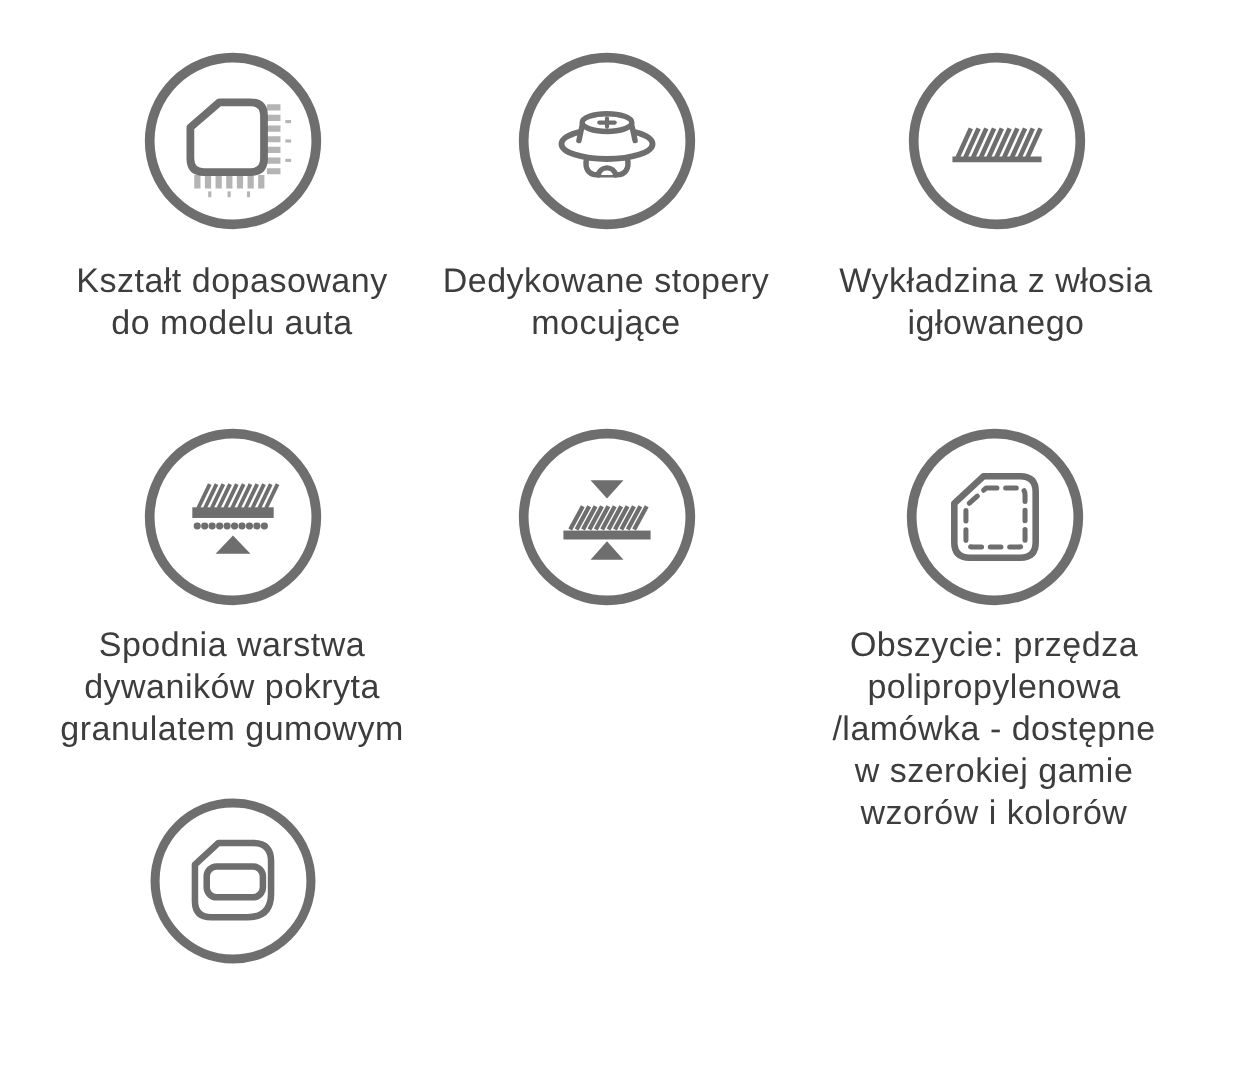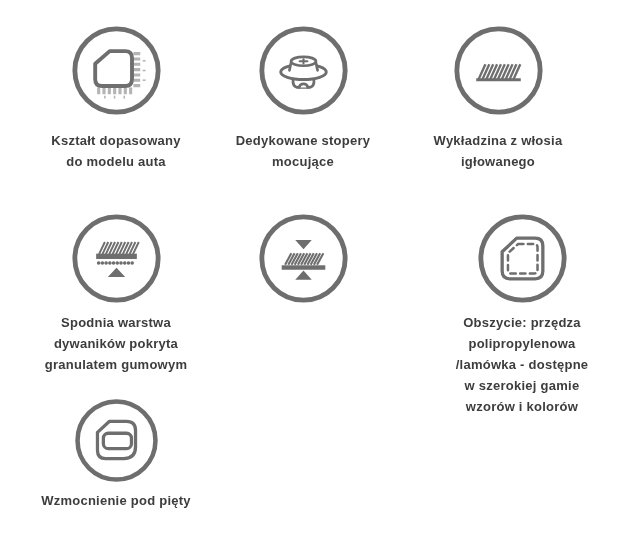--- a/index.html
+++ b/index.html
@@ -18,23 +18,23 @@
   .page{position:relative;width:621px;height:538px;background:var(--background);}
   .cell{
     position:absolute;
     width:200px;
     display:flex;flex-direction:column;align-items:center;
   }
   .icon-circle{line-height:0;}
   .label{
     white-space:pre-line;
     text-align:center;
-    font-size:13px;
+    font-size:17px;
     line-height:21px;
-    font-weight:700;
+    font-weight:400;
     letter-spacing:.25px;
     color:var(--text-color);
   }
   .row1 .label{margin-top:13px;}
   .row2 .label{margin-top:7px;text-align:center;}
   .row3 .label{margin-top:6px;}
   
   .stk{stroke:var(--icon-color);fill:none;}
   .stk.rnd{stroke-linejoin:round;stroke-linecap:round;}
   .fil{fill:var(--icon-color);stroke:none;}
@@ -152,21 +152,21 @@
           <line x1="55.4" y1="54.5" x2="61.9" y2="42.5"></line>
             <line x1="58.7" y1="54.5" x2="65.2" y2="42.5"></line>
           <line x1="62" y1="54.5" x2="68.5" y2="42.5"></line>
         </g>
         <rect class="fil" x="25.5" y="55" width="45" height="4.6"></rect>
         <path class="fil" d="M48 60.5 L39.5 70 L56.5 70 Z"></path>
       </svg>
     </div>
   </div>
 
-  <div class="cell row2" style="left:422px;top:212px">
+  <div class="cell row2" style="left:397px;top:212px">
     <div class="icon-circle">
       <svg width="93" height="93" viewBox="0 0 96 96" aria-hidden="true">
         <circle class="stk" cx="48" cy="48" r="43" stroke-width="5"></circle>
         <path class="stk rnd" stroke-width="3.4" d="M42 27 L61 27 Q69 27 69 35 L69 61 Q69 69 61 69 L35 69 Q27 69 27 61 L27 41 Z"></path>
         <path class="stk rnd" stroke-width="2.6" stroke-dasharray="5.5 4.5" d="M43.5 33 L60 33 Q63.5 33 63.5 36.5 L63.5 60 Q63.5 63.5 60 63.5 L36.5 63.5 Q33 63.5 33 60 L33 42.5 Z"></path>
       </svg>
     </div>
     <div class="label">Obszycie: przędza
 polipropylenowa
 /lamówka - dostępne
@@ -175,16 +175,15 @@
   </div>
 
   <div class="cell row3" style="left:16px;top:397px">
     <div class="icon-circle">
       <svg width="87" height="87" viewBox="0 0 96 96" aria-hidden="true">
         <circle class="stk" cx="48" cy="48" r="43" stroke-width="5"></circle>
         <path class="stk rnd" stroke-width="3.6" d="M40 27 L59 27 Q69 27 69 37 L69 55 Q69 68 56 68 L36 68 Q27 68 27 59 L27 39 Z"></path>
         <rect class="stk rnd" x="33.5" y="40" width="31" height="17" rx="5.5" stroke-width="3.6"></rect>
       </svg>
     </div>
-    <div class="label">Wzmocnienie pod pięty</div>
   </div>
 
 </div>
 
 </body></html>

